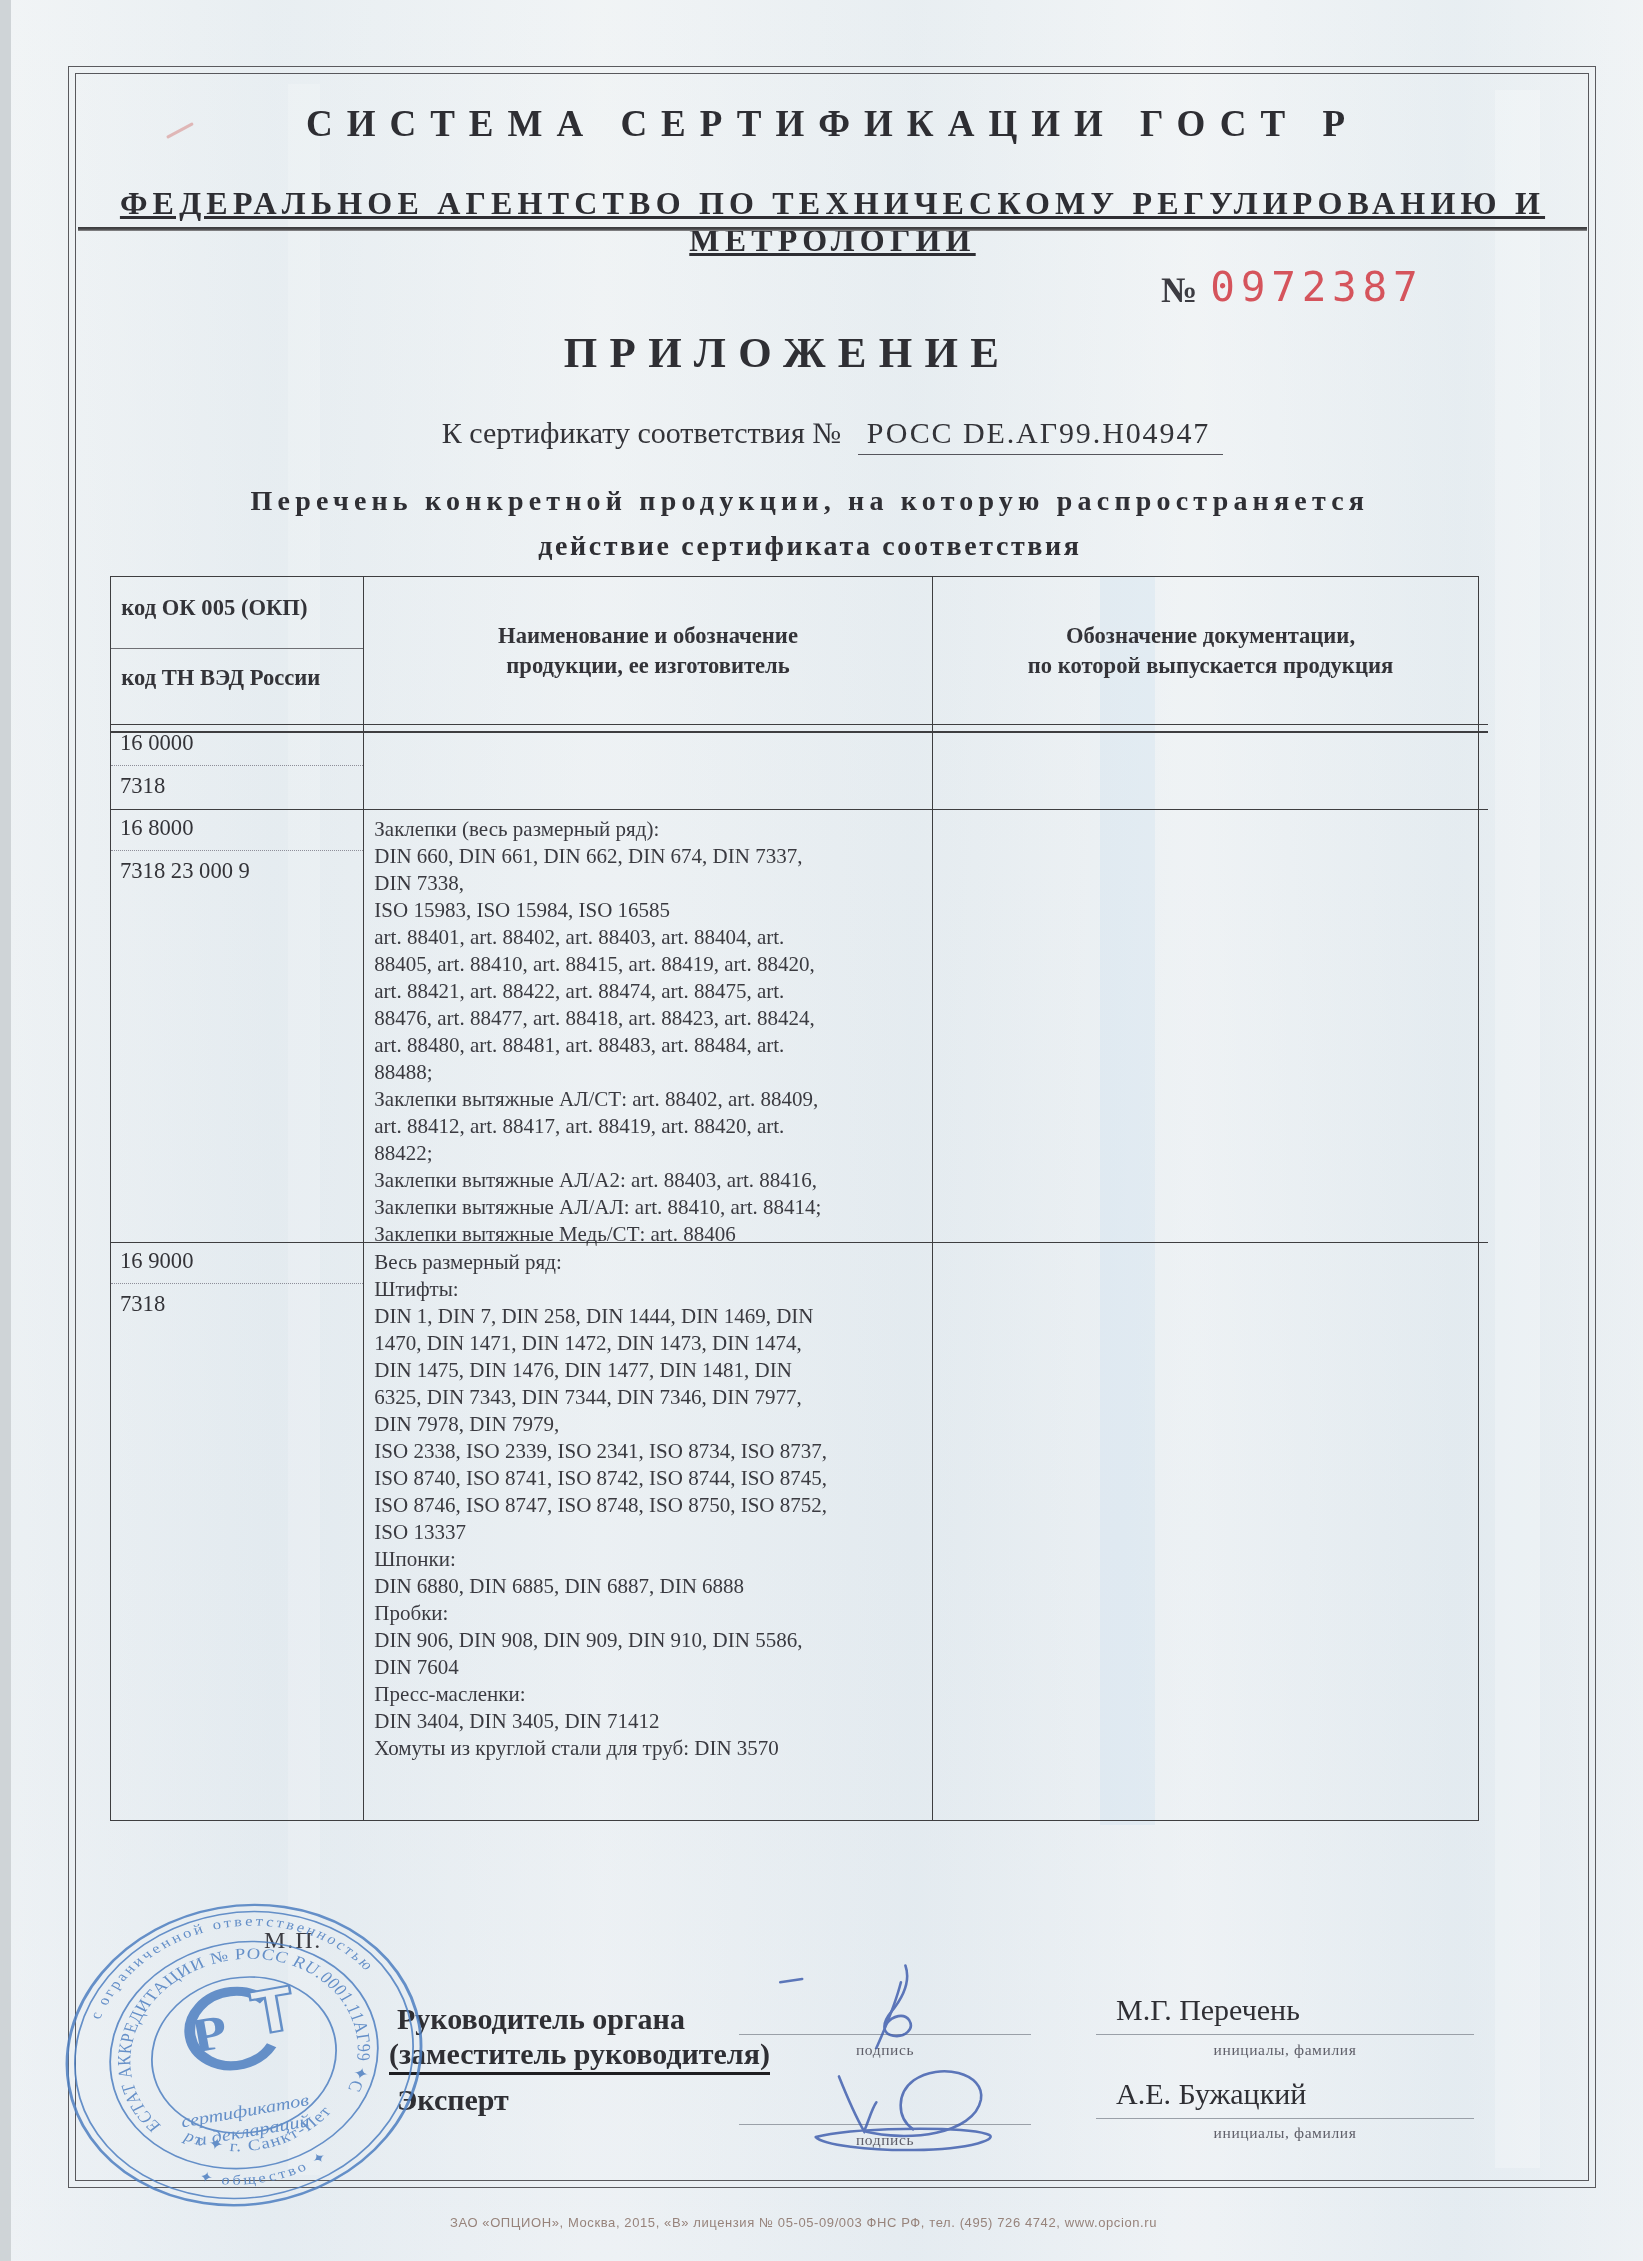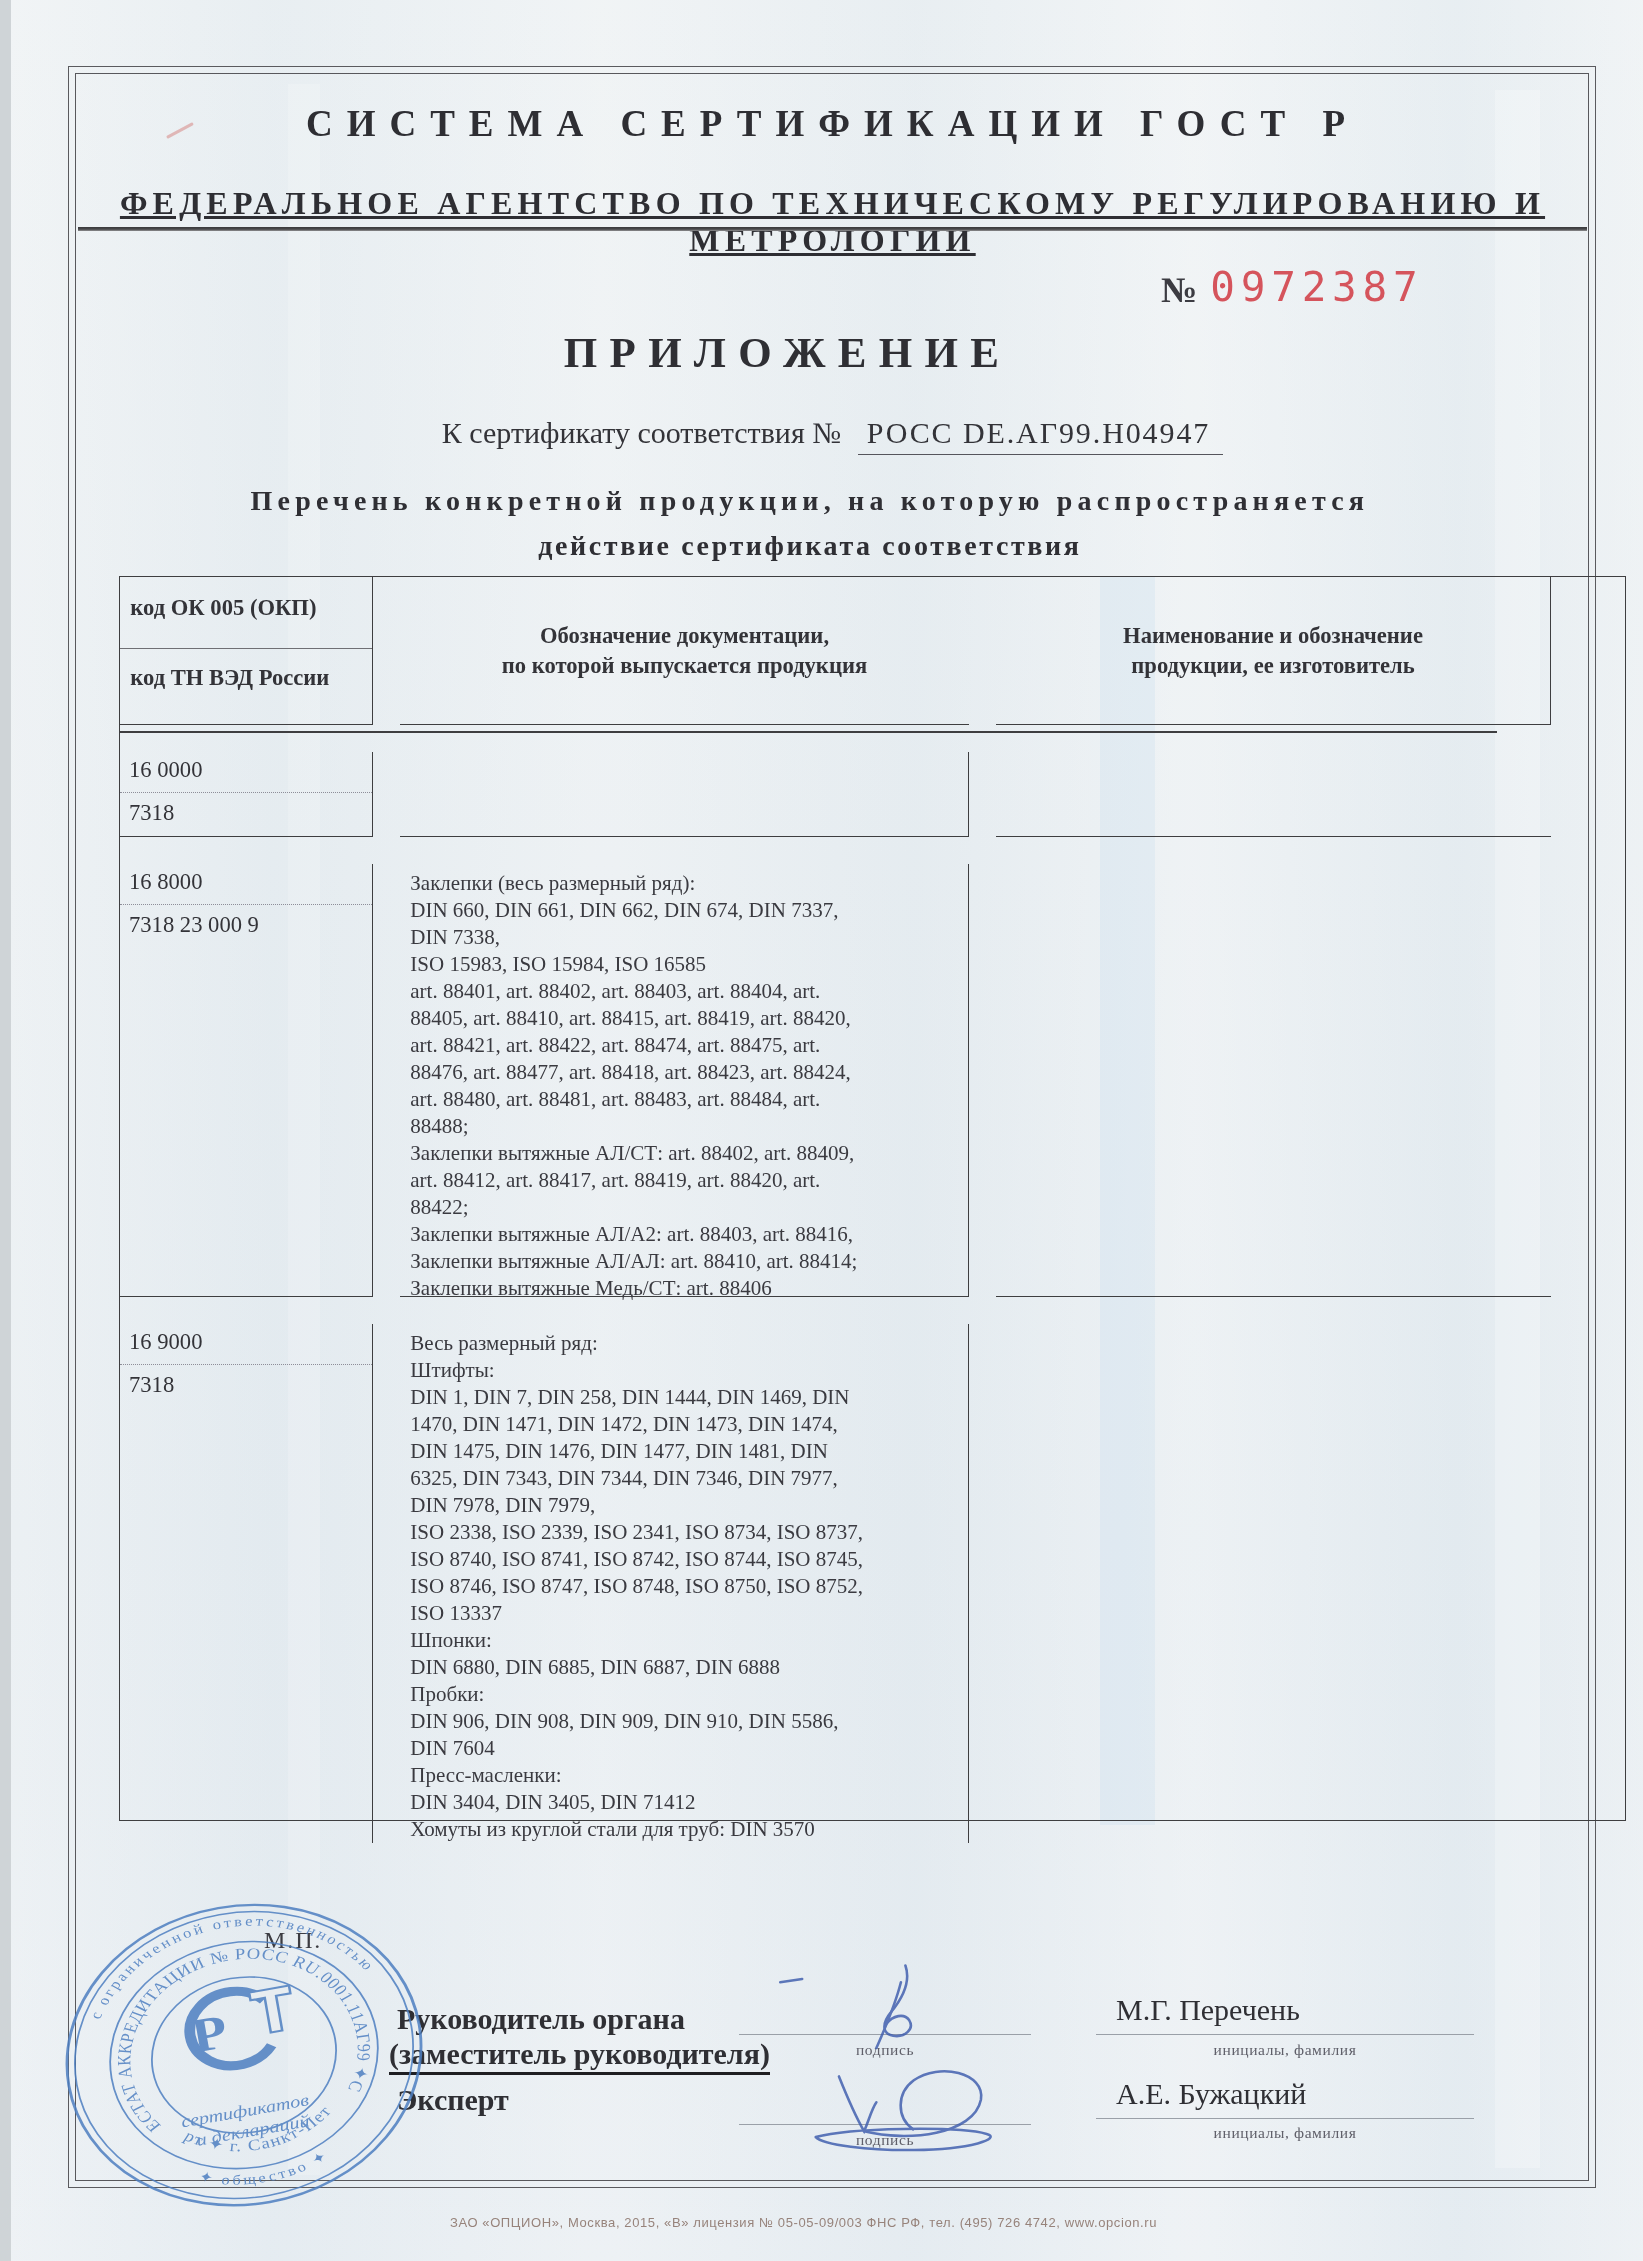--- a/index.html
+++ b/index.html
@@ -32,23 +32,23 @@
   .doc-title{position:absolute; left:0; right:0; top:328px; text-align:center;
     transform:translateX(-45px); font-size:43px; font-weight:bold; letter-spacing:12.3px; color:#2f2f34;}
   .cert-line{position:absolute; left:0; right:0; top:416px; text-align:center; font-size:30px; color:#333338;}
   .cert-line .val{display:inline-block; margin-left:17px; padding:0 13px 3.9px 9px;
     border-bottom:1.9px solid #55555c; font-size:30px; letter-spacing:1.9px;}
   .subtitle{position:absolute; left:0; right:0; text-align:center; transform:translateX(-22.6px);
     font-weight:bold; color:#2f2f34;}
   .sub1{top:485px; font-size:28px; letter-spacing:5.2px;}
   .sub2{top:530px; font-size:28px; letter-spacing:2.6px;}
   
-  .tbl{position:absolute; left:108px; top:576px; width:1507px; height:1245px;
+  .tbl{position:absolute; left:99px; top:576px; width:1369px; height:1245px;
     border:1.9px solid #3e3e40; box-sizing:border-box;
-    display:grid; grid-template-columns:253px 569px 555px; grid-template-rows:148px 85px 433px auto;gap:27px;}
+    display:grid; grid-template-columns:253px 569px 555px; grid-template-rows:148px 85px 433px auto;}
   .tcell{border-right:1.9px solid #3e3e40; border-bottom:1.9px solid #3e3e40; box-sizing:border-box; position:relative;}
   .lastcol{border-right:none;}
   .lastrow{border-bottom:none;}
   .tbl-dblline{position:absolute; left:0; width:1377px; top:154px; height:1.9px; background:#3e3e40;}
   .h1top{height:72px; box-sizing:border-box; padding:18px 5.2px 0 10.3px;
     border-bottom:1.3px solid #6f6f74; font-size:22.6px; font-weight:bold;}
   .h1bot{padding:15.5px 5.2px 0 10.3px; font-size:22.6px; font-weight:bold;}
   .hcenter{display:flex; flex-direction:column; justify-content:center; align-items:center;
     text-align:center; font-size:22.6px; font-weight:bold; line-height:30px; height:100%;}
   .code-cell .okp{padding:5.2px 0 9px 9px; font-size:22.6px; border-bottom:1.3px dotted #8e8e99;}
@@ -115,30 +115,30 @@
 
   <div class="subtitle sub1">Перечень конкретной продукции,  на которую распространяется</div>
   <div class="subtitle sub2">действие сертификата соответствия</div>
 
   <div class="tbl">
 
     <div class="tcell">
       <div class="h1top">код ОК 005 (ОКП)</div>
       <div class="h1bot">код ТН ВЭД России</div>
     </div>
+    <div class="tcell">
+      <div class="hcenter">
+          <div>Наименование и обозначение</div>
+          <div>продукции, ее изготовитель</div>
+        </div>
+    </div>
     <div class="tcell lastcol">
       <div class="hcenter">
           <div>Обозначение документации,</div>
           <div>по которой выпускается продукция</div>
-        </div>
-    </div>
-    <div class="tcell">
-      <div class="hcenter">
-          <div>Наименование и обозначение</div>
-          <div>продукции, ее изготовитель</div>
         </div>
     </div>
 
     <div class="tcell code-cell">
       <div class="okp">16 0000</div>
       <div class="tnved">7318</div>
     </div>
     <div class="tcell content-cell"></div>
     <div class="tcell lastcol docs-cell"></div>
 

